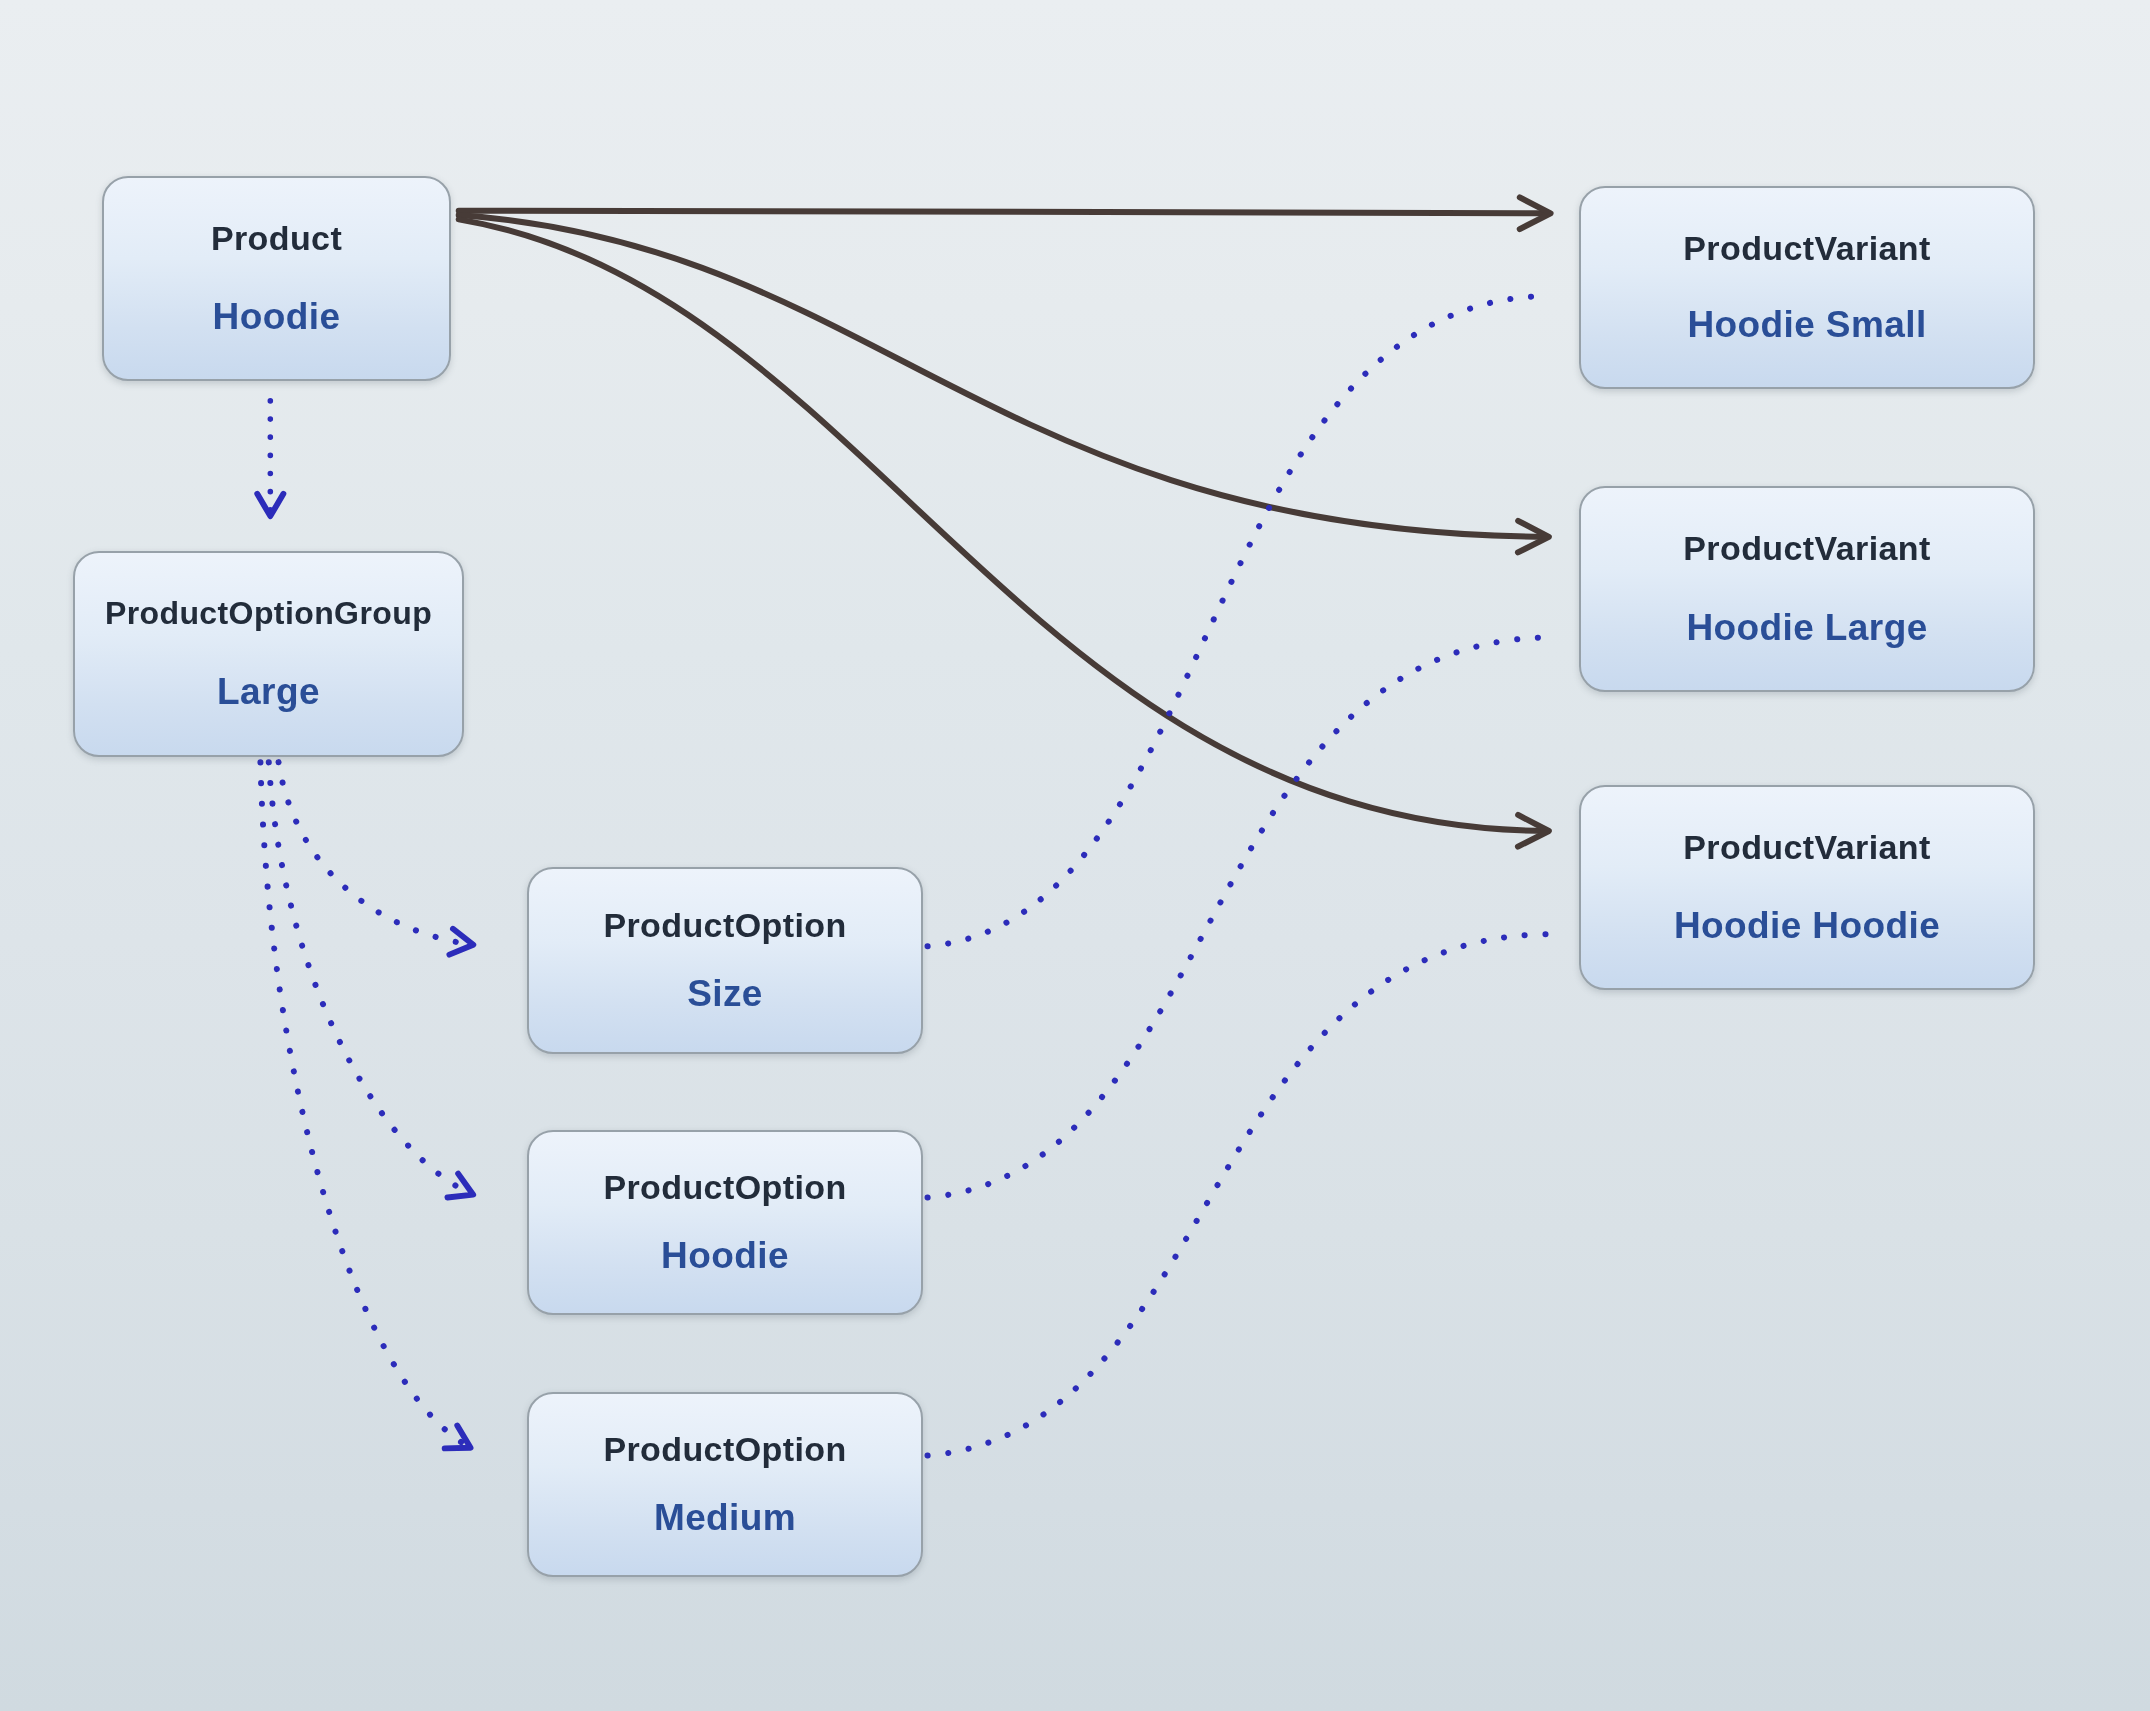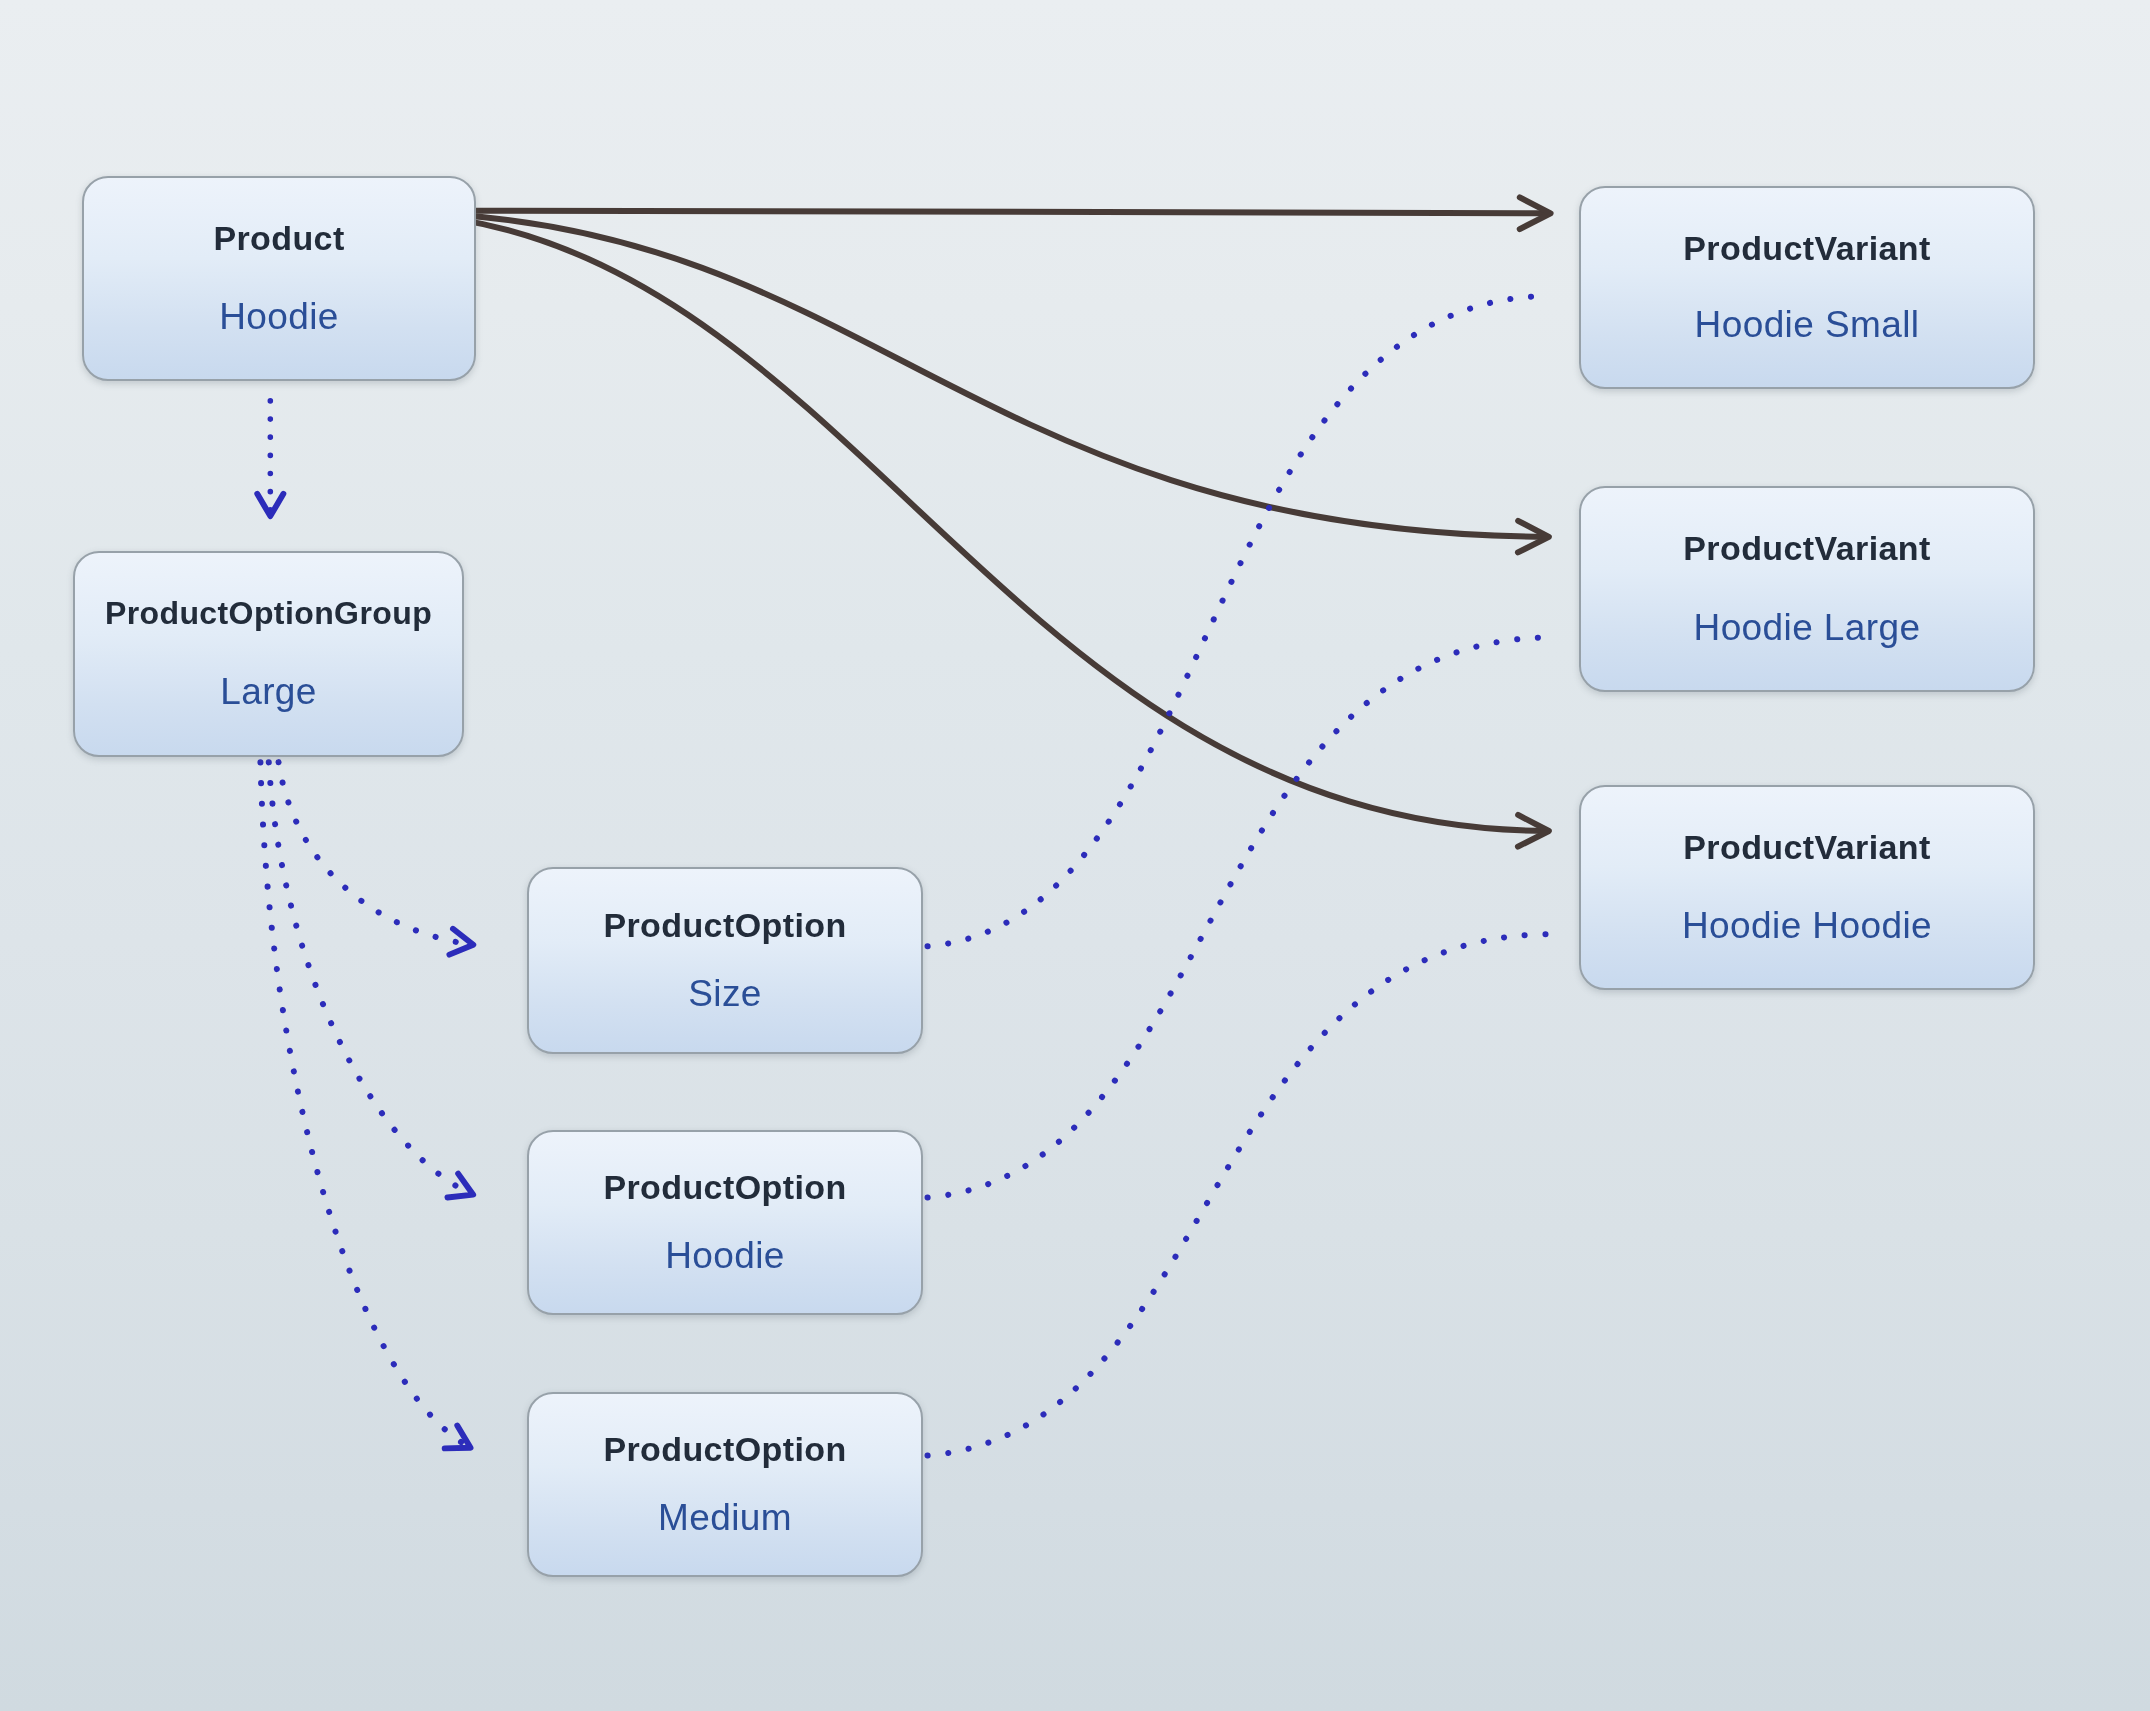--- a/index.html
+++ b/index.html
@@ -41,21 +41,21 @@
     box-shadow: 0 2.6px 6.9px rgba(100, 110, 120, 0.25);
   }
   .ntype {
     font-weight: bold;
     font-size: 34px;
     letter-spacing: 0.4px;
     color: #222c3a;
     white-space: nowrap;
   }
   .nname {
-    font-weight: normal;
+    font-weight: bold;
     font-size: 37px;
     letter-spacing: 0.4px;
     color: #2a4e97;
     white-space: nowrap;
   }
 </style>
 </head>
 <body>
 
 <div class="stage">
@@ -78,21 +78,21 @@
 
     <path d="M 321 862 C 330 1000, 432 1082, 548 1098" fill="none" stroke="#2c2cba" stroke-width="7" stroke-linecap="round" stroke-dasharray="0.1 24" marker-end="url(#ah-dot)"></path>
     <path d="M 311 862 C 320 1110, 430 1335, 548 1388" fill="none" stroke="#2c2cba" stroke-width="7" stroke-linecap="round" stroke-dasharray="0.1 24" marker-end="url(#ah-dot)"></path>
     <path d="M 302 862 C 308 1260, 418 1612, 545 1682" fill="none" stroke="#2c2cba" stroke-width="7" stroke-linecap="round" stroke-dasharray="0.1 24" marker-end="url(#ah-dot)"></path>
 
     <path d="M 1078 1100 C 1420 1072, 1390 352, 1798 344" fill="none" stroke="#2c2cba" stroke-width="7" stroke-linecap="round" stroke-dasharray="0.1 24"></path>
     <path d="M 1078 1392 C 1420 1364, 1390 748, 1798 741" fill="none" stroke="#2c2cba" stroke-width="7" stroke-linecap="round" stroke-dasharray="0.1 24"></path>
     <path d="M 1078 1692 C 1420 1664, 1390 1092, 1798 1086" fill="none" stroke="#2c2cba" stroke-width="7" stroke-linecap="round" stroke-dasharray="0.1 24"></path>
   </svg>
 
-  <div class="node" style="left:82px; top:176px; width:394px; height:205px">
+  <div class="node" style="left:102px; top:176px; width:349px; height:205px">
     <div class="ntype">Product</div>
     <div class="nname">Hoodie</div>
   </div>
 
   <div class="node" style="left:73px; top:551px; width:391px; height:206px">
     <div class="ntype" style="font-size:32px">ProductOptionGroup</div>
     <div class="nname">Large</div>
   </div>
 
   <div class="node" style="left:527px; top:867px; width:396px; height:187px">

